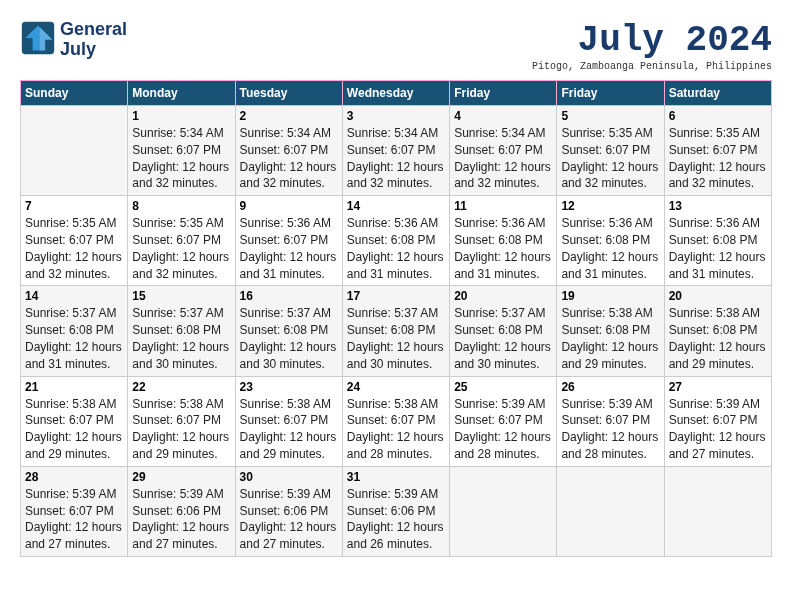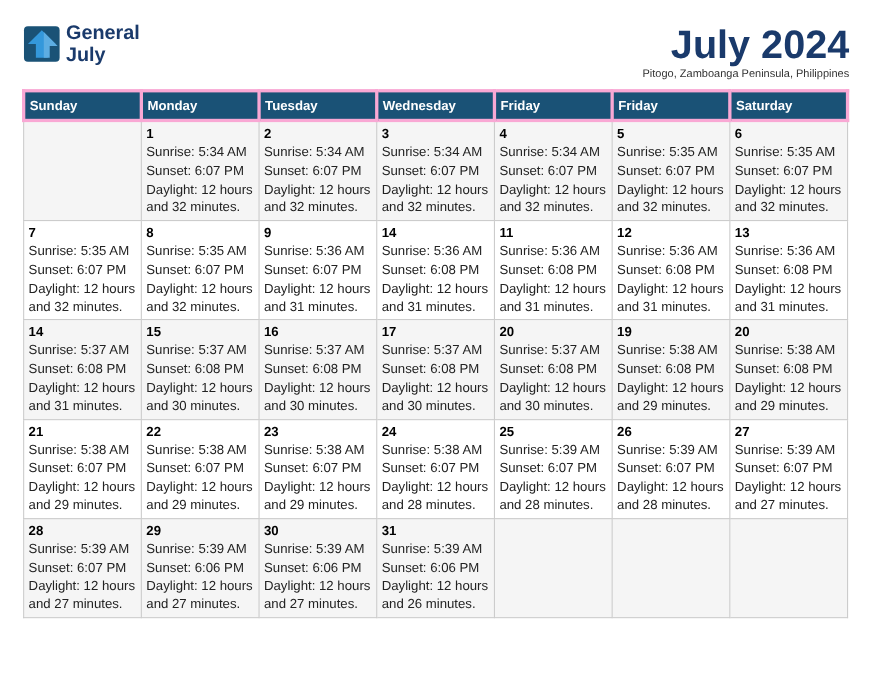--- a/index.html
+++ b/index.html
@@ -11,35 +11,35 @@
       padding: 20px;
     }
     .header {
       display: flex;
       justify-content: space-between;
       align-items: flex-start;
       margin-bottom: 8px;
     }
     .logo {
       display: flex;
-      align-items: center;
       gap: 4px;
     }
     .logo-text {
       font-size: 18px;
       font-weight: bold;
       color: #1a3a6b;
       line-height: 1.1;
     }
     .logo-icon {
       width: 36px;
       height: 36px;
     }
     .title-block {
       text-align: right;
+      font-family: Liberation Mono, monospace;
     }
     .month-title {
       font-size: 36px;
       font-weight: bold;
       color: #1a3a6b;
     }
     .subtitle {
       font-size: 10px;
       color: #333;
     }
@@ -48,21 +48,21 @@
       border-collapse: collapse;
       font-size: 11px;
     }
     thead tr th {
       background-color: #1a5276;
       color: #fff;
       padding: 5px 4px;
       text-align: left;
       font-size: 12px;
       font-weight: bold;
-      border: 3px solid #f9a8d4;
+      border: 1px solid #f9a8d4;
     }
     tbody tr td {
       border: 1px solid #ccc;
       padding: 3px 4px;
       vertical-align: top;
       min-height: 70px;
       height: 80px;
     }
     tbody tr:nth-child(odd) td {
       background-color: #f5f5f5;

